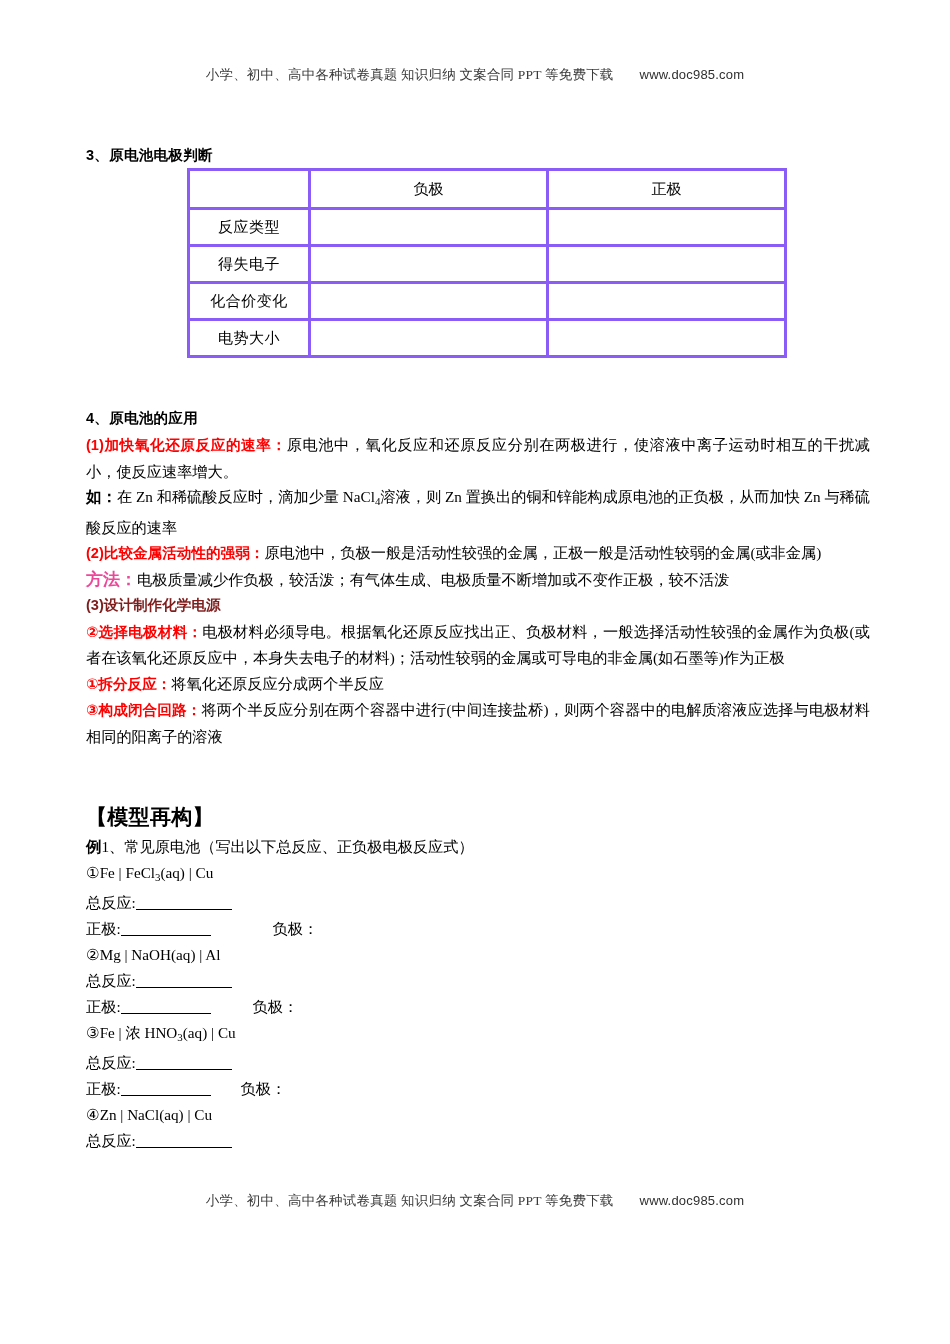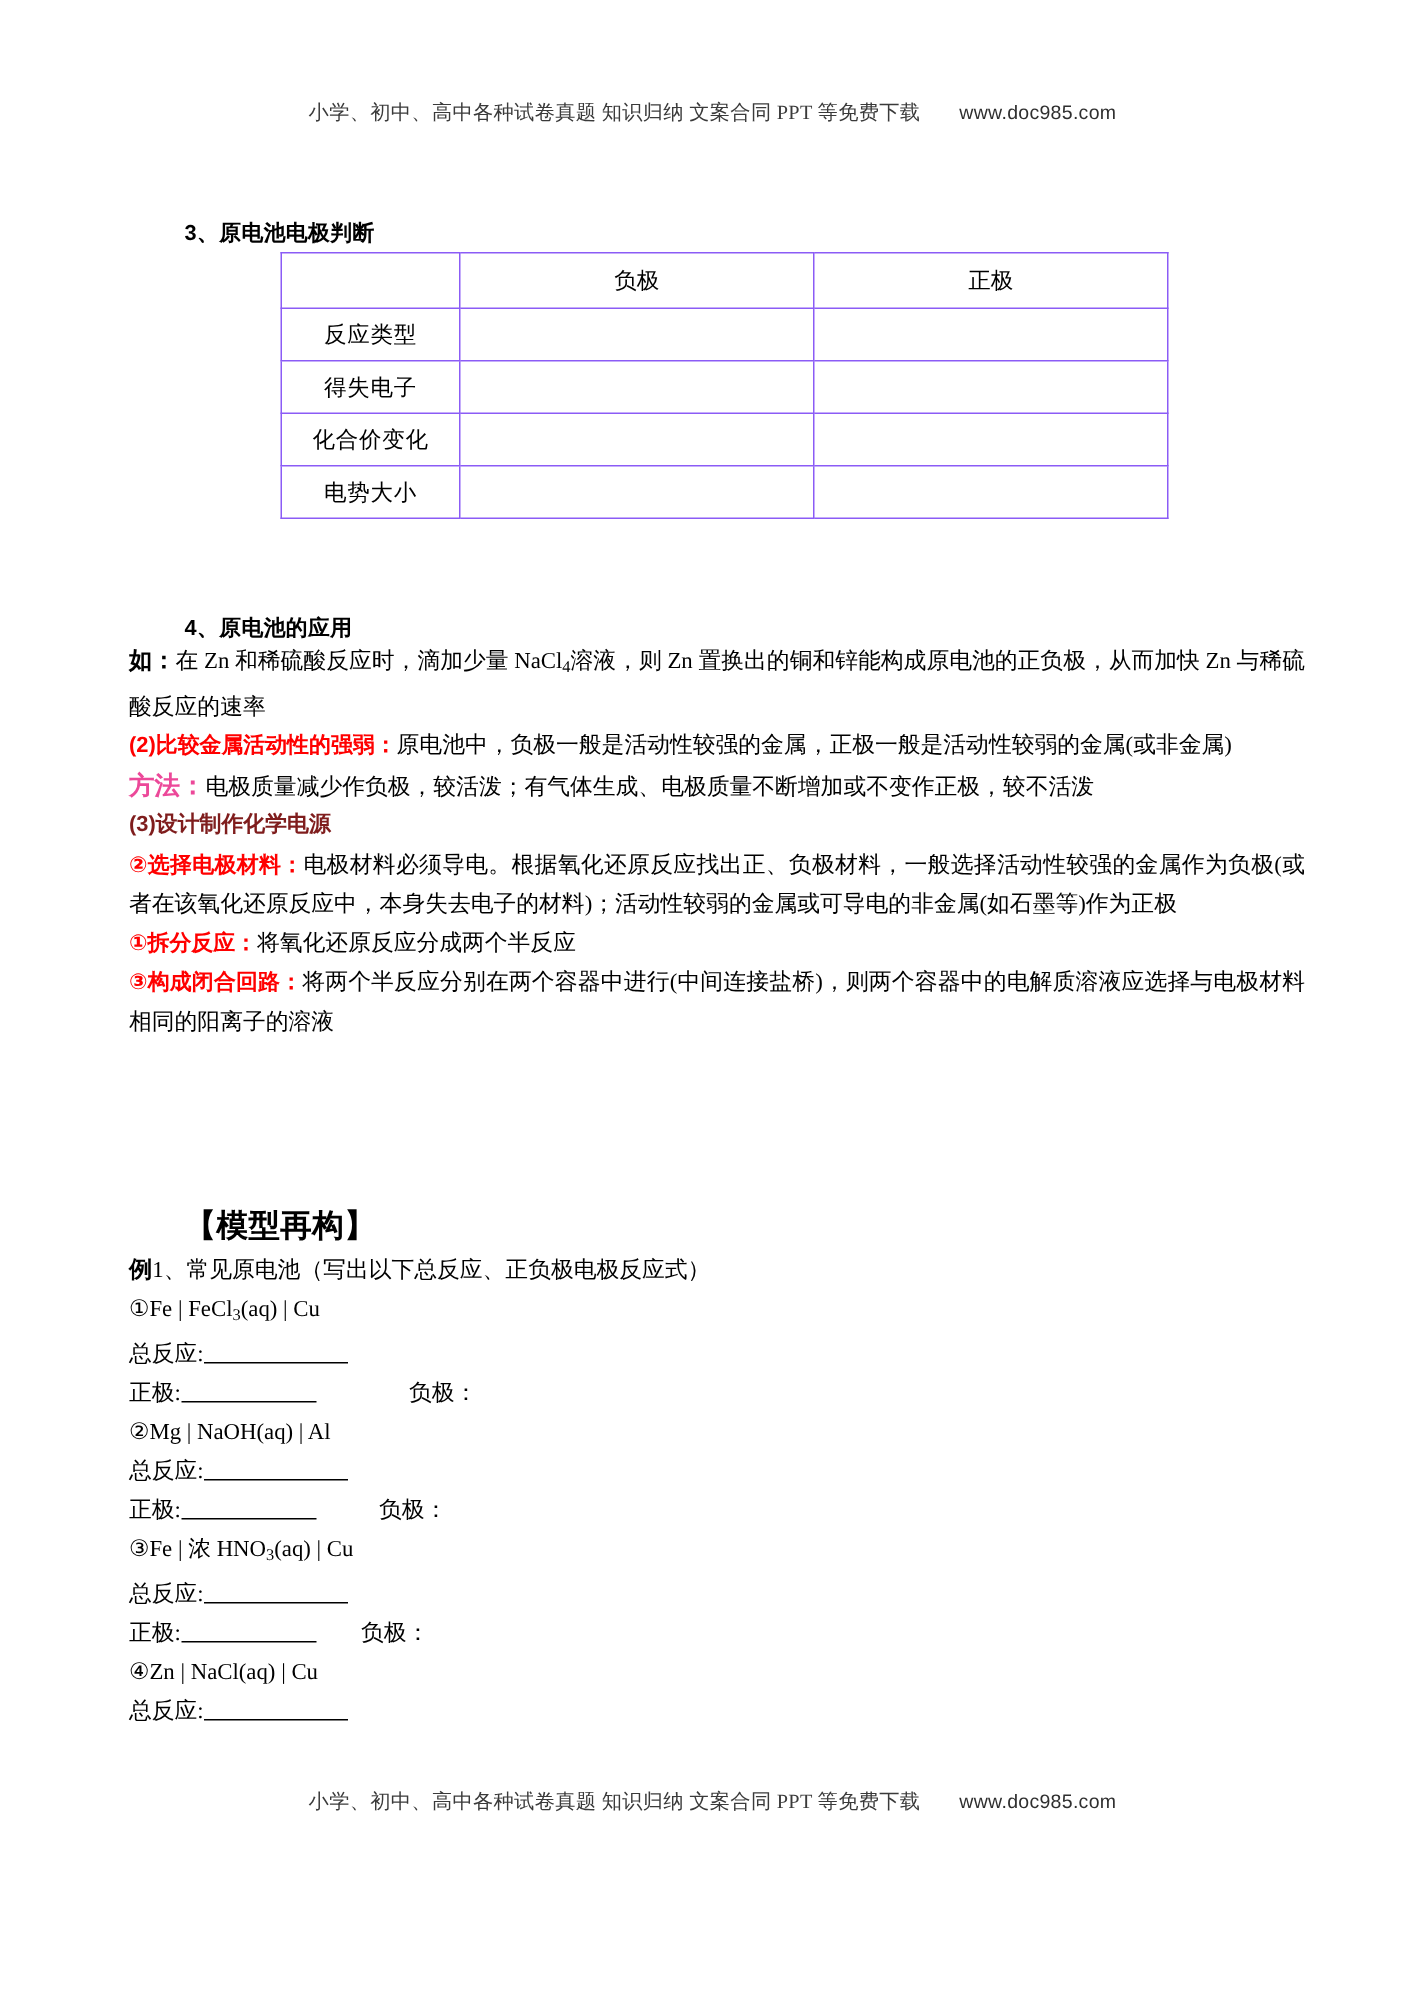--- a/index.html
+++ b/index.html
@@ -51,32 +51,31 @@
     position: absolute;
     left: 86px;
     width: 784px;
   }
 
   .sec-title {
     font-family: "Liberation Sans", "DejaVu Sans", sans-serif;
     font-weight: bold;
     font-size: 14.5px;
     letter-spacing: .3px;
-    margin-left: 37px;
   }
 
   
   .tbl-wrap { position: absolute; left: 187px; top: 168px; }
   table.eltbl {
     border-collapse: collapse;
     table-layout: fixed;
     width: 588px;
   }
   table.eltbl td {
-    border: 1px solid #8b5cf6;
+    border: 3px solid #8b5cf6;
     height: 34px;
     font-size: 15px;
     text-align: center;
     vertical-align: middle;
     padding: 0;
   }
   table.eltbl td.rowhdr {
     width: 118px;
     letter-spacing: .5px;
   }
@@ -169,20 +168,23 @@
         <td class="cell"></td>
         <td class="cell"></td>
       </tr>
     </tbody>
       </table>
   </div>
 
   <div class="col" style="top:409px;">
     <div class="sec-title">4、原电池的应用</div>
 
+    <p class="para" style="margin-top:4px;">
+      <span class="red">(1)加快氧化还原反应的速率：</span><span>原电池中，氧化反应和还原反应分别在两极进行，使溶液中离子运动时相互的干扰减小，使反应速率增大。</span>
+    </p>
 
     <p class="para">
       <span class="bold-cn">如：</span><span>在 Zn 和稀硫酸反应时，滴加少量 NaCl</span><sub>4</sub><span>溶液，则 Zn 置换出的铜和锌能构成原电池的正负极，从而加快 Zn 与稀硫酸反应的速率</span>
     </p>
 
     <p class="para">
       <span class="red">(2)比较金属活动性的强弱：</span><span>原电池中，负极一般是活动性较强的金属，正极一般是活动性较弱的金属(或非金属)</span>
     </p>
 
     <p class="para">

